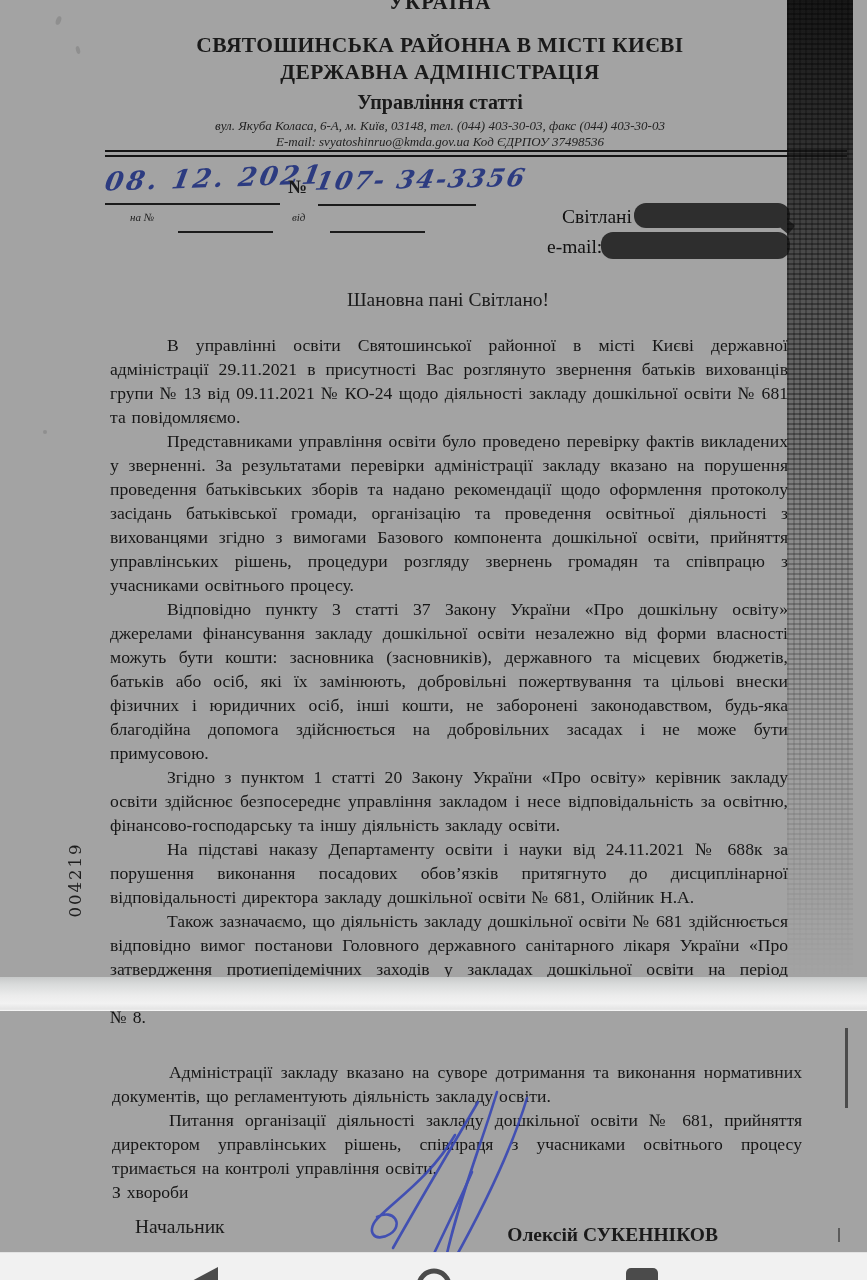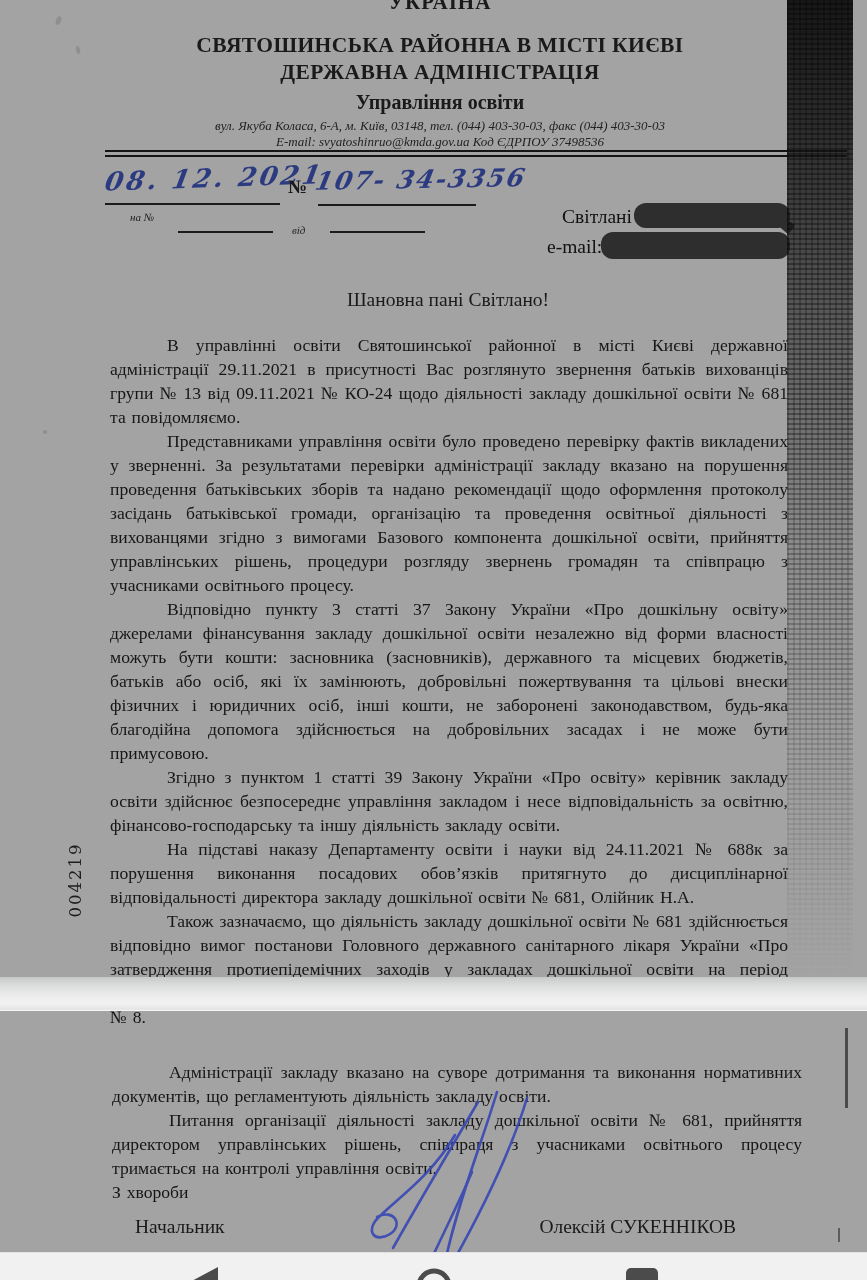--- a/index.html
+++ b/index.html
@@ -55,67 +55,67 @@
          transform:rotate(-90deg);font-family:"DejaVu Serif",serif;font-size:16.5px;
          letter-spacing:2px;color:#1d1d1d;}
 
   
   .page-gap{position:absolute;left:0;top:977px;width:867px;height:34px;
     background:linear-gradient(180deg,#c7c9c9 0%,#d9dbdb 22%,#ececec 55%,#f2f2f2 78%,#e4e4e4 95%,#fbfbfb 100%);}
 
   
   .signer-row{position:absolute;left:0;top:1216px;width:800px;height:26px;font-size:19.5px;}
   .signer-title{position:absolute;left:135px;}
-  .signer-name{position:absolute;right:64px;font-weight:normal;}
+  .signer-name{position:absolute;right:82px;font-weight:bold;margin-top:8px;}
   .signature-svg{position:absolute;left:340px;top:1080px;z-index:5;}
 
   
   .navbar{position:absolute;left:0;top:1252px;width:867px;height:28px;background:#f1f1f1;
           border-top:1px solid #e3e3e3;overflow:hidden;z-index:10;}
   .nav-ic{position:absolute;top:13px;}
 </style>
 </head>
 <body>
 
 <div id="screen">
 
   <div>
 
     <div class="center country">УКРАЇНА</div>
     <div class="center org1">СВЯТОШИНСЬКА РАЙОННА В МІСТІ КИЄВІ</div>
     <div class="center org2">ДЕРЖАВНА АДМІНІСТРАЦІЯ</div>
-    <div class="center dept">Управління освіти</div>
+    <div class="center dept">Управління статті</div>
     <div class="center addr">вул. Якуба Коласа, 6-А, м. Київ, 03148, тел. (044) 403-30-03, факс (044) 403-30-03</div>
     <div class="center addr2">E-mail: svyatoshinruo@kmda.gov.ua   Код ЄДРПОУ 37498536</div>
     <div class="rule"></div>
 
     <div class="hand hand-date">08. 12. 2021</div>
     <div class="num-sign">№</div>
     <div class="hand hand-num">107- 34-3356</div>
     <div class="uline" style="left:105px;top:203px;width:175px;"></div>
     <div class="uline" style="left:318px;top:204px;width:158px;"></div>
 
     <div class="ital-lbl" style="left:130px;top:211px;">на №</div>
     <div class="uline" style="left:178px;top:231px;width:95px;"></div>
-    <div class="ital-lbl" style="left:292px;top:224px;">від</div>
+    <div class="ital-lbl" style="left:292px;top:211px;">від</div>
     <div class="uline" style="left:330px;top:231px;width:95px;"></div>
 
     <div class="recipient" style="left:562px;top:206px;">Світлані</div>
     <div class="redact" style="left:634px;top:203px;width:156px;height:25px;">
         <span class="tail"></span>
       </div>
     <div class="recipient" style="left:547px;top:236px;">e-mail:</div>
     <div class="redact" style="left:601px;top:232px;width:189px;height:27px;"></div>
 
     <div class="salutation">Шановна пані Світлано!</div>
     <div class="body-block">
       <p>В управлінні освіти Святошинської районної в місті Києві державної адміністрації 29.11.2021 в присутності Вас розглянуто звернення батьків вихованців групи № 13 від 09.11.2021 № КО-24 щодо діяльності закладу дошкільної освіти № 681 та повідомляємо.</p>
       <p>Представниками управління освіти було проведено перевірку фактів викладених у зверненні. За результатами перевірки  адміністрації закладу вказано на порушення проведення батьківських зборів та надано рекомендації щодо оформлення протоколу засідань батьківської громади, організацію та проведення освітньої діяльності з вихованцями згідно з вимогами Базового компонента дошкільної освіти, прийняття управлінських рішень, процедури розгляду звернень громадян та співпрацю з учасниками освітнього процесу.</p>
       <p>Відповідно пункту 3 статті 37 Закону України «Про дошкільну освіту» джерелами фінансування закладу дошкільної освіти незалежно від форми власності можуть бути кошти: засновника (засновників), державного та місцевих бюджетів, батьків або осіб, які їх замінюють, добровільні пожертвування та цільові внески фізичних і юридичних осіб, інші кошти, не заборонені законодавством, будь-яка благодійна допомога здійснюється на добровільних засадах і не може бути примусовою.</p>
-      <p>Згідно з пунктом 1 статті 39 Закону України «Про освіту» керівник закладу освіти здійснює безпосереднє управління закладом і несе відповідальність за освітню, фінансово-господарську та іншу діяльність закладу освіти.</p>
+      <p>Згідно з пунктом 1 статті 20 Закону України «Про освіту» керівник закладу освіти здійснює безпосереднє управління закладом і несе відповідальність за освітню, фінансово-господарську та іншу діяльність закладу освіти.</p>
       <p>На підставі наказу Департаменту освіти і науки від 24.11.2021 № 688к за порушення виконання  посадових обов’язків притягнуто до дисциплінарної відповідальності директора закладу дошкільної освіти № 681, Олійник Н.А.</p>
       <p>Також зазначаємо, що діяльність  закладу дошкільної освіти № 681 здійснюється відповідно вимог постанови Головного державного санітарного лікаря України «Про затвердження протиепідемічних заходів у закладах дошкільної освіти на період карантину у зв’язку з поширенням коронавірусної хвороби (COVID-19)» від 25.08.2021 № 8.</p>
     </div>
 
     <div class="stamp">004219</div>
     <div class="scan-band"></div>
     <div class="speck" style="left:56px;top:16px;width:5px;height:9px;transform:rotate(20deg);"></div>
     <div class="speck" style="left:76px;top:46px;width:4px;height:8px;transform:rotate(-15deg);"></div>
     <div class="speck" style="left:43px;top:430px;width:4px;height:4px;"></div>
   </div>

